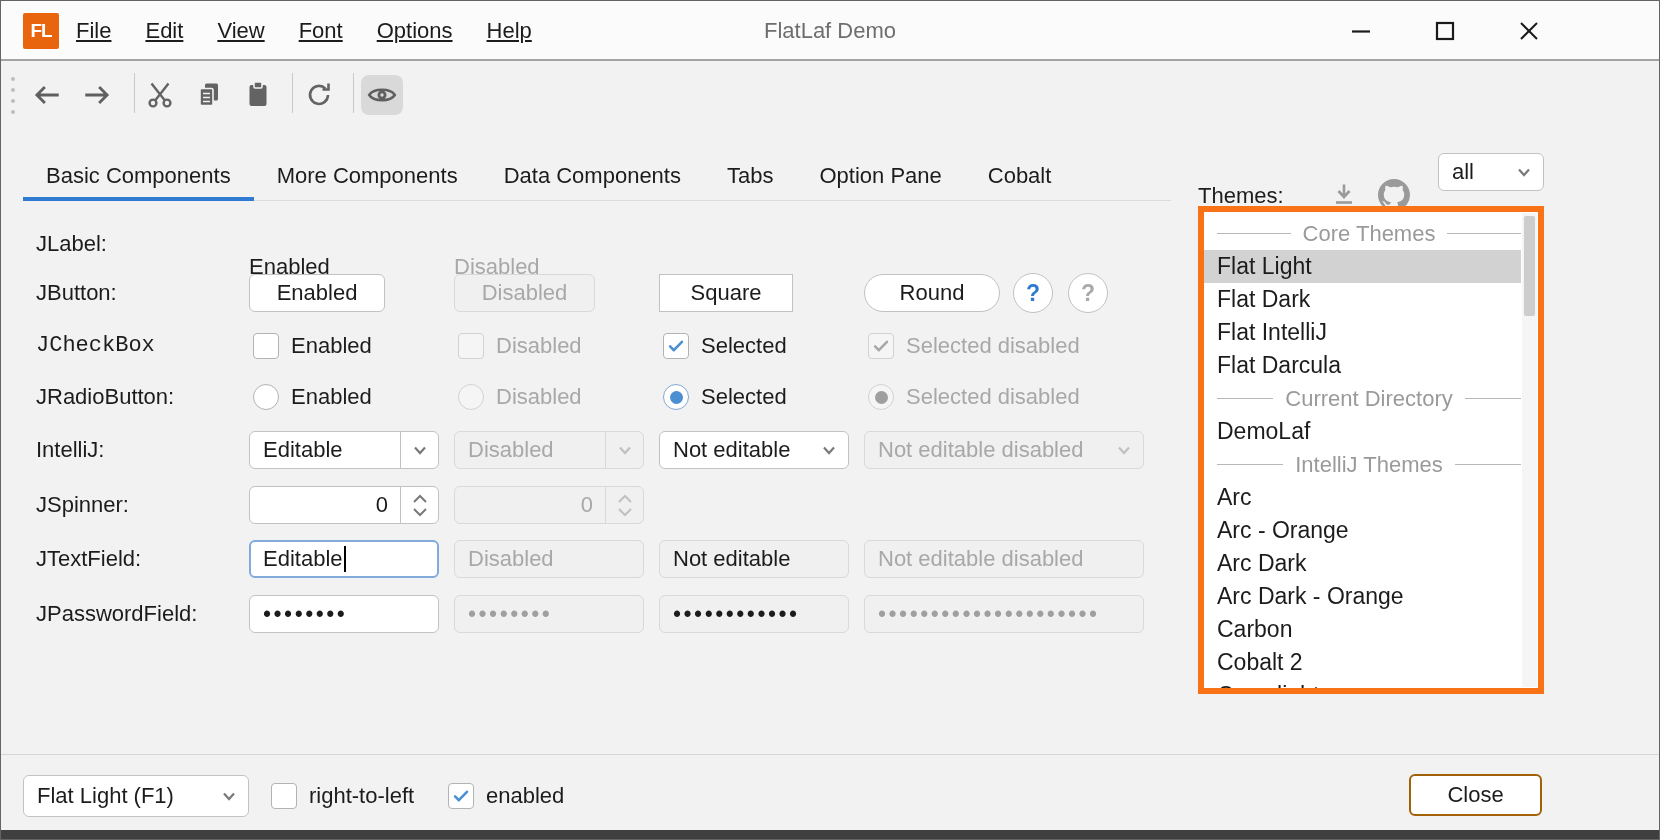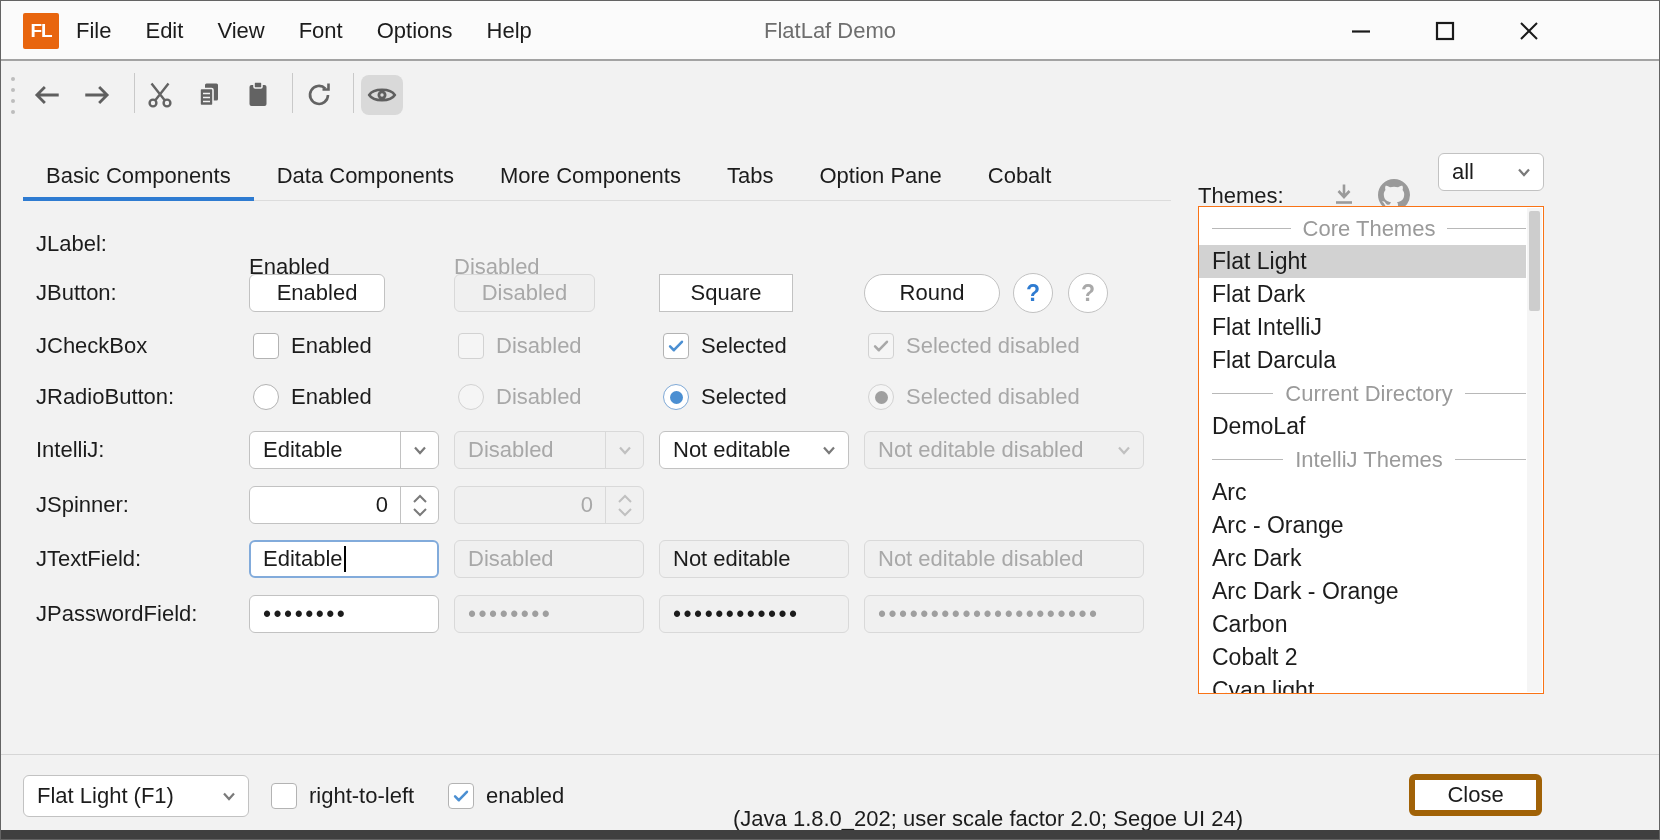--- a/index.html
+++ b/index.html
@@ -7,21 +7,21 @@
   #window { position:relative; width:1660px; height:840px; background:#f2f2f2;
             border:1px solid #646464; overflow:hidden; color:#1c1c1c; font-size:22px; }
   .abs { position:absolute;margin-top:23px; }
 
   
   .titlebar { position:absolute; left:0; top:0; width:100%; height:60px; background:#fbfbfb;
               border-bottom:2px solid #a3a3a3; }
   .logo { position:absolute; left:22px; top:12px; width:36px; height:36px; background:#e8650e;
           color:#fff; font-weight:700; font-size:19px; display:flex; align-items:center;
           justify-content:center; border-radius:2px; letter-spacing:-1px; }
-  .menubar { position:absolute; left:58px; top:0; height:76px; display:flex; }
+  .menubar { position:absolute; left:58px; top:0; height:76px; display:flex;text-decoration:underline; }
   .menu-item { padding:0 17px; height:60px; display:flex; align-items:center; cursor:default; }
   .win-title { position:absolute; left:0; right:0; top:0; height:60px; display:flex;
                align-items:center; justify-content:center; color:#6e6e6e; pointer-events:none; }
   .win-btn { position:absolute; top:0; width:70px; height:60px; display:flex;
              align-items:center; justify-content:center; }
 
   
   .tbtn { position:absolute; top:74px; width:40px; height:40px; display:flex;
           align-items:center; justify-content:center; border-radius:8px; }
   .tbtn.toggled { background:#d9d9d9; }
@@ -78,36 +78,36 @@
           border-radius:6px; display:flex; align-items:center; justify-content:flex-end;
           padding-right:50px; }
   .spin.dis { background:#f0f0f0; border-color:#d9d9d9; color:#a8a8a8; }
   .spin .btns { position:absolute; right:0; top:0; bottom:0; width:38px;
                 border-left:1px solid #c2c2c2; display:flex; flex-direction:column;
                 align-items:center; justify-content:center; gap:3px; }
   .spin.dis .btns { border-left-color:#d9d9d9; }
 
   
   .theme-list { position:absolute; left:1197px; top:205px; width:346px; height:488px;
-                background:#fff; border:1px solid #f97316; overflow:hidden; padding-top:5px; }
+                background:#fff; border:6px solid #f97316; overflow:hidden; padding-top:5px; }
   .list-row { height:33px; line-height:33px; padding-left:13px; margin-right:17px;
               font-size:23px; white-space:nowrap; }
   .list-row.sel { background:#d2d2d2; }
   .list-sep { height:33px; margin:0 17px 0 13px; display:flex; align-items:center;
               color:#9a9a9a; font-size:22px; }
   .list-sep::before, .list-sep::after { content:""; flex:1; height:1px; background:#b8b8b8; }
   .list-sep span { padding:0 12px; }
   .vscroll { position:absolute; right:1px; top:1px; bottom:1px; width:15px; background:#f5f5f5; }
   .vthumb { position:absolute; right:2px; top:3px; width:11px; height:100px; background:#cdcdcd;
             border-radius:2px; }
 
   
   .bottom-sep { position:absolute; left:0; top:753px; width:1660px; height:1px; background:#d6d6d6; }
   .close-btn { position:absolute; left:1408px; top:773px; width:133px; height:42px; background:#fff;
-               border:6px solid #a16207; border-radius:6px; display:flex; align-items:center;
+               border:2px solid #a16207; border-radius:6px; display:flex; align-items:center;
                justify-content:center; }
   .win-edge { position:absolute; left:0; bottom:0; width:100%; height:9px; background:#3f3f3f; }
 </style>
 </head>
 <body>
 
 <div id="window">
 
   <div class="titlebar">
     <div class="logo">FL</div>
@@ -185,40 +185,40 @@
   <div class="tbtn toggled" style="left:360px; width:42px;">
     <svg width="32" height="32" viewBox="0 0 30 30">
       <path d="M3 15 C7 8.5 23 8.5 27 15 C23 21.5 7 21.5 3 15 Z" fill="none" stroke="#5f5f5f" stroke-width="2.4"></path>
       <circle cx="15" cy="15" r="4.2" fill="#5f5f5f"></circle>
       <circle cx="15" cy="15" r="1.6" fill="#d9d9d9"></circle>
     </svg>
   </div>
 
   <div class="tabbar">
     <div class="tab active">Basic Components</div>
+    <div class="tab">More Components</div>
     <div class="tab">Data Components</div>
-    <div class="tab">More Components</div>
     <div class="tab">Tabs</div>
     <div class="tab">Option Pane</div>
     <div class="tab">Cobalt</div>
   </div>
 
   <div class="row-label" style="top:228px;">JLabel:</div>
   <div class="abs" style="left:248px; top:228px; height:30px; line-height:30px;">Enabled</div>
   <div class="abs gray" style="left:453px; top:228px; height:30px; line-height:30px;">Disabled</div>
 
   <div class="row-label" style="top:277px;">JButton:</div>
   <div class="cbtn" style="left:248px; top:273px; width:136px;">Enabled</div>
   <div class="cbtn disabled" style="left:453px; top:273px; width:141px;">Disabled</div>
   <div class="cbtn square" style="left:658px; top:273px; width:134px;">Square</div>
   <div class="cbtn round" style="left:863px; top:273px; width:136px;">Round</div>
   <div class="helpbtn" style="left:1012px; top:272px; color:#2e7bd1;">?</div>
   <div class="helpbtn" style="left:1067px; top:272px; color:#a9a9a9;">?</div>
 
-  <div class="row-label" style="top:330px;">JCheckBox</div>
+  <div class="row-label" style="top:330px;font-family:Liberation Mono, monospace;">JCheckBox</div>
   <div class="cb" style="left:252px; top:332px;"></div>
   <div class="opt-label" style="left:290px; top:330px;">Enabled</div>
   <div class="cb dis" style="left:457px; top:332px;"></div>
   <div class="opt-label gray" style="left:495px; top:330px;">Disabled</div>
   <div class="cb" style="left:662px; top:332px;">
     <svg width="22" height="22" viewBox="0 0 26 26">
         <path d="M6 13.5 l4.5 4.5 L20 8" stroke="#4b8fd2" stroke-width="3" fill="none" stroke-linecap="round" stroke-linejoin="round"></path>
       </svg>
   </div>
   <div class="opt-label" style="left:700px; top:330px;">Selected</div>
@@ -388,17 +388,16 @@
       </span>
   </div>
   <div class="cb" style="left:270px; top:782px;"></div>
   <div class="opt-label" style="left:308px; top:780px;">right-to-left</div>
   <div class="cb" style="left:447px; top:782px;">
     <svg width="22" height="22" viewBox="0 0 26 26">
         <path d="M6 13.5 l4.5 4.5 L20 8" stroke="#4b8fd2" stroke-width="3" fill="none" stroke-linecap="round" stroke-linejoin="round"></path>
       </svg>
   </div>
   <div class="opt-label" style="left:485px; top:780px;">enabled</div>
-  <div class="abs" style="left:732px; top:780px; height:30px; line-height:30px;">(Java 1.8.0_202;  user scale factor 2.0; Segoe UI 24)</div>
   <div class="close-btn">Close</div>
 
   <div class="win-edge"></div>
 </div>
 
 </body></html>

